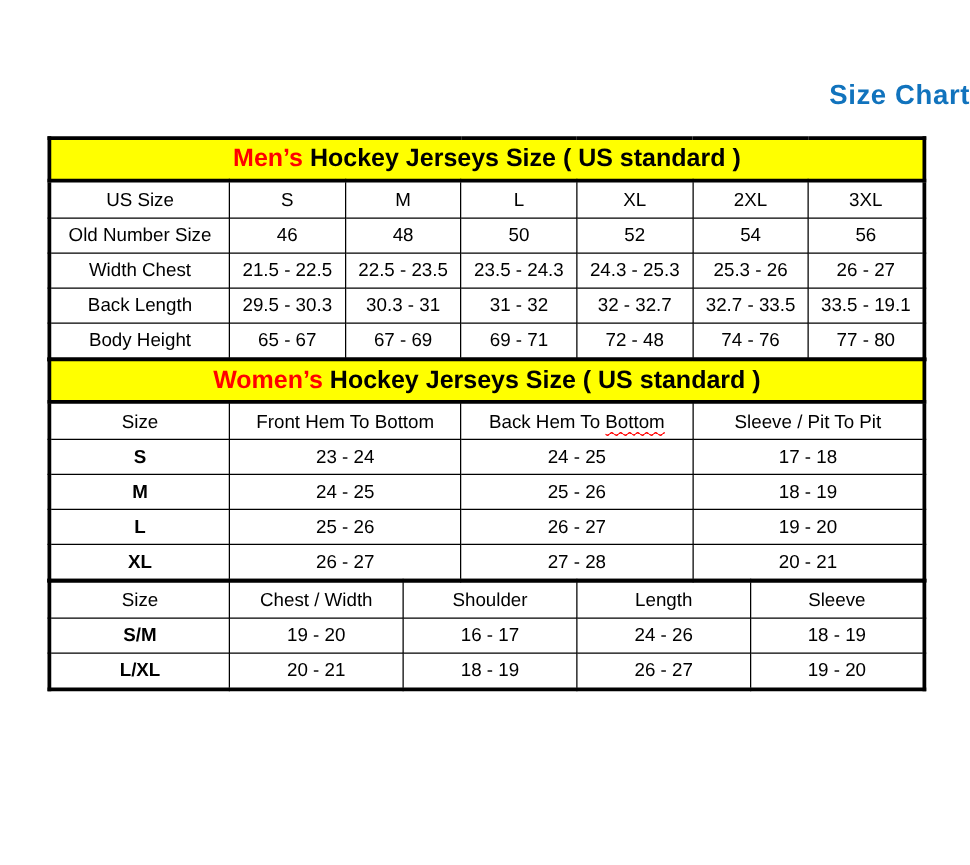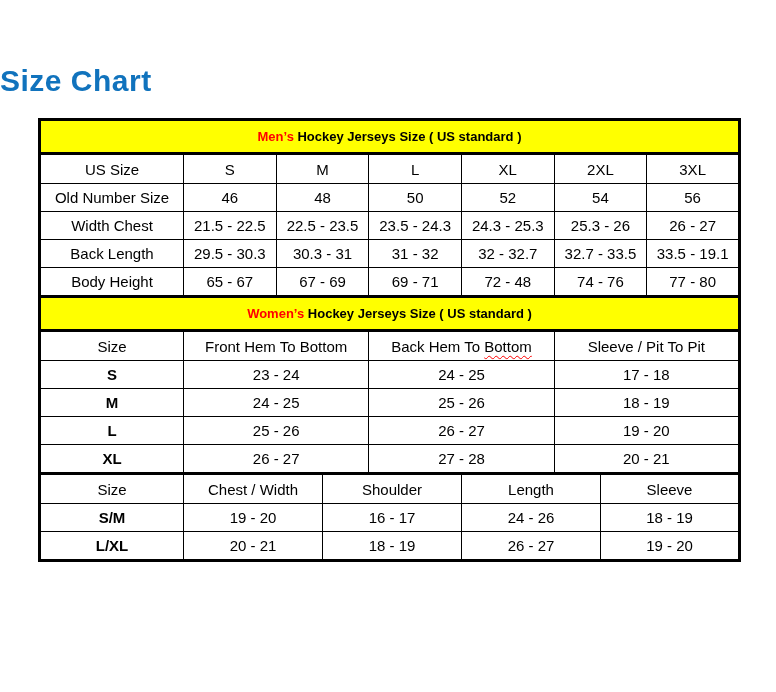--- a/index.html
+++ b/index.html
@@ -9,22 +9,22 @@
     --border-black:#000000;
   }
   html,body{margin:0;padding:0;}
   body{
     width:776px;height:692px;overflow:hidden;background:#ffffff;
     font-family:"Liberation Sans","DejaVu Sans",sans-serif;
     color:#000;
   }
   .page-title{
     margin:64px 0 0 0;
-    text-align:left;
-    font-size:30px;
+    text-align:right;
+    font-size:22px;
     font-weight:bold;
     color:var(--title-blue);
     letter-spacing:0.5px;
     line-height:1.1;
   }
   .tables-wrap{
     margin:21px 38px 0 38px;
     width:700px;
   }
   table.section{
@@ -43,21 +43,21 @@
     padding:0 2px;
     font-size:15px;
     height:27px;
     overflow:hidden;
     white-space:nowrap;
   }
   tr.banner td{
     background:var(--banner-bg);
     border:3px solid var(--border-black);
     height:31px;
-    font-size:13px;
+    font-size:20px;
     font-weight:bold;
     text-align:center;
   }
   .banner-highlight{color:var(--accent-red);}
   tr.header th{
     font-weight:normal;
     height:28px;
   }
   td.rowlabel.bold{font-weight:bold;}
   .squiggle{

